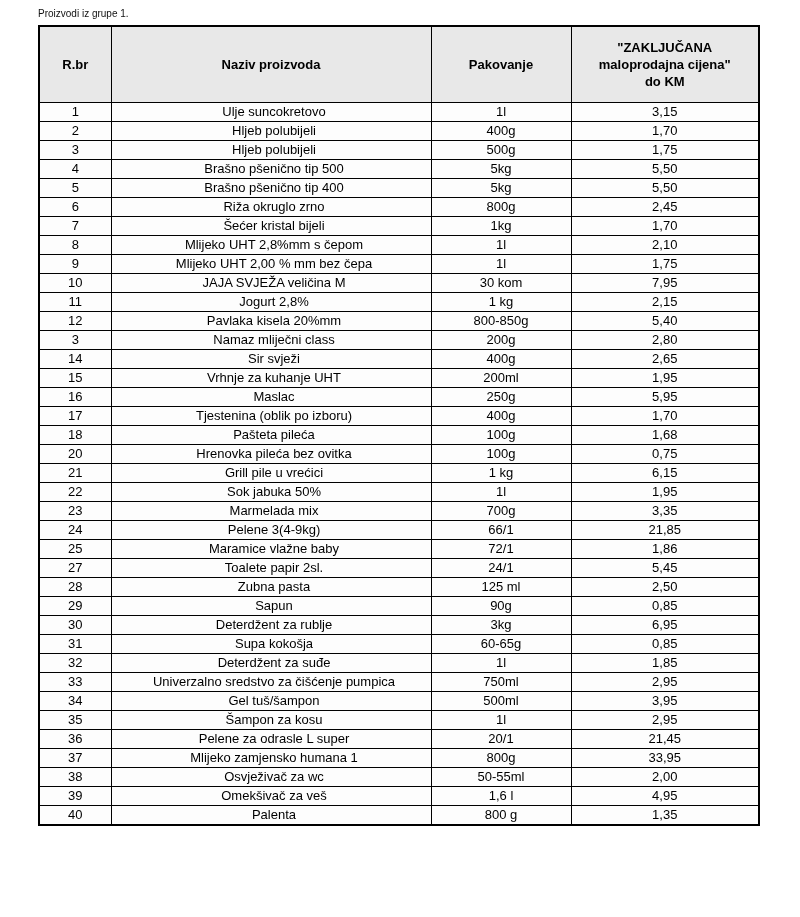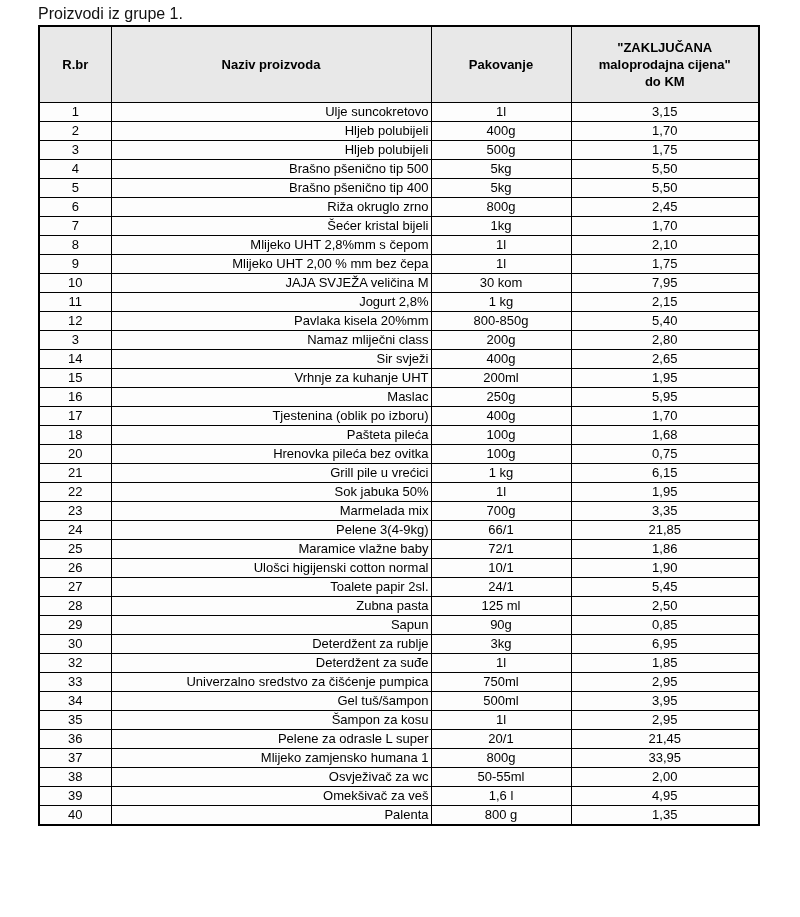--- a/index.html
+++ b/index.html
@@ -11,21 +11,21 @@
   }
   .page {
     position: relative;
     width: 800px;
     height: 917px;
     background: #ffffff;
     box-sizing: border-box;
     padding: 6px 0 0 38px;
   }
   .doc-title {
-    font-size: 16px;
+    font-size: 10px;
     line-height: 16px;
     margin-bottom: 3px;
     color: #111111;
   }
   table.products {
     border-collapse: collapse;
     table-layout: fixed;
     width: 720px;
     border: 2px solid #000000;
   }
@@ -50,21 +50,21 @@
   }
   table.products tbody td {
     height: 18.9px;
     padding: 0 2px;
     text-align: center;
     vertical-align: middle;
     background: #fdfdfd;
     line-height: 18px;
   }
   table.products tbody td.col-naziv {
-    text-align: right;
+    text-align: center;
     padding-left: 8px;
   }
 </style>
 </head>
 <body>
 
 <div class="page">
   <div class="doc-title">Proizvodi iz grupe 1.</div>
 
   <table class="products">
@@ -223,26 +223,20 @@
           <td class="col-pakovanje">66/1</td>
           <td class="col-cijena">21,85</td>
         </tr>
         <tr>
           <td class="col-rbr">25</td>
           <td class="col-naziv">Maramice vlažne baby</td>
           <td class="col-pakovanje">72/1</td>
           <td class="col-cijena">1,86</td>
         </tr>
         <tr>
-          <td class="col-rbr">26</td>
-          <td class="col-naziv">Ulošci higijenski cotton normal</td>
-          <td class="col-pakovanje">10/1</td>
-          <td class="col-cijena">1,90</td>
-        </tr>
-        <tr>
           <td class="col-rbr">27</td>
           <td class="col-naziv">Toalete papir 2sl.</td>
           <td class="col-pakovanje">24/1</td>
           <td class="col-cijena">5,45</td>
         </tr>
         <tr>
           <td class="col-rbr">28</td>
           <td class="col-naziv">Zubna pasta</td>
           <td class="col-pakovanje">125 ml</td>
           <td class="col-cijena">2,50</td>
@@ -251,20 +245,26 @@
           <td class="col-rbr">29</td>
           <td class="col-naziv">Sapun</td>
           <td class="col-pakovanje">90g</td>
           <td class="col-cijena">0,85</td>
         </tr>
         <tr>
           <td class="col-rbr">30</td>
           <td class="col-naziv">Deterdžent za rublje</td>
           <td class="col-pakovanje">3kg</td>
           <td class="col-cijena">6,95</td>
+        </tr>
+        <tr>
+          <td class="col-rbr">31</td>
+          <td class="col-naziv">Supa kokošja</td>
+          <td class="col-pakovanje">60-65g</td>
+          <td class="col-cijena">0,85</td>
         </tr>
         <tr>
           <td class="col-rbr">32</td>
           <td class="col-naziv">Deterdžent za suđe</td>
           <td class="col-pakovanje">1l</td>
           <td class="col-cijena">1,85</td>
         </tr>
         <tr>
           <td class="col-rbr">33</td>
           <td class="col-naziv">Univerzalno sredstvo za čišćenje pumpica</td>

